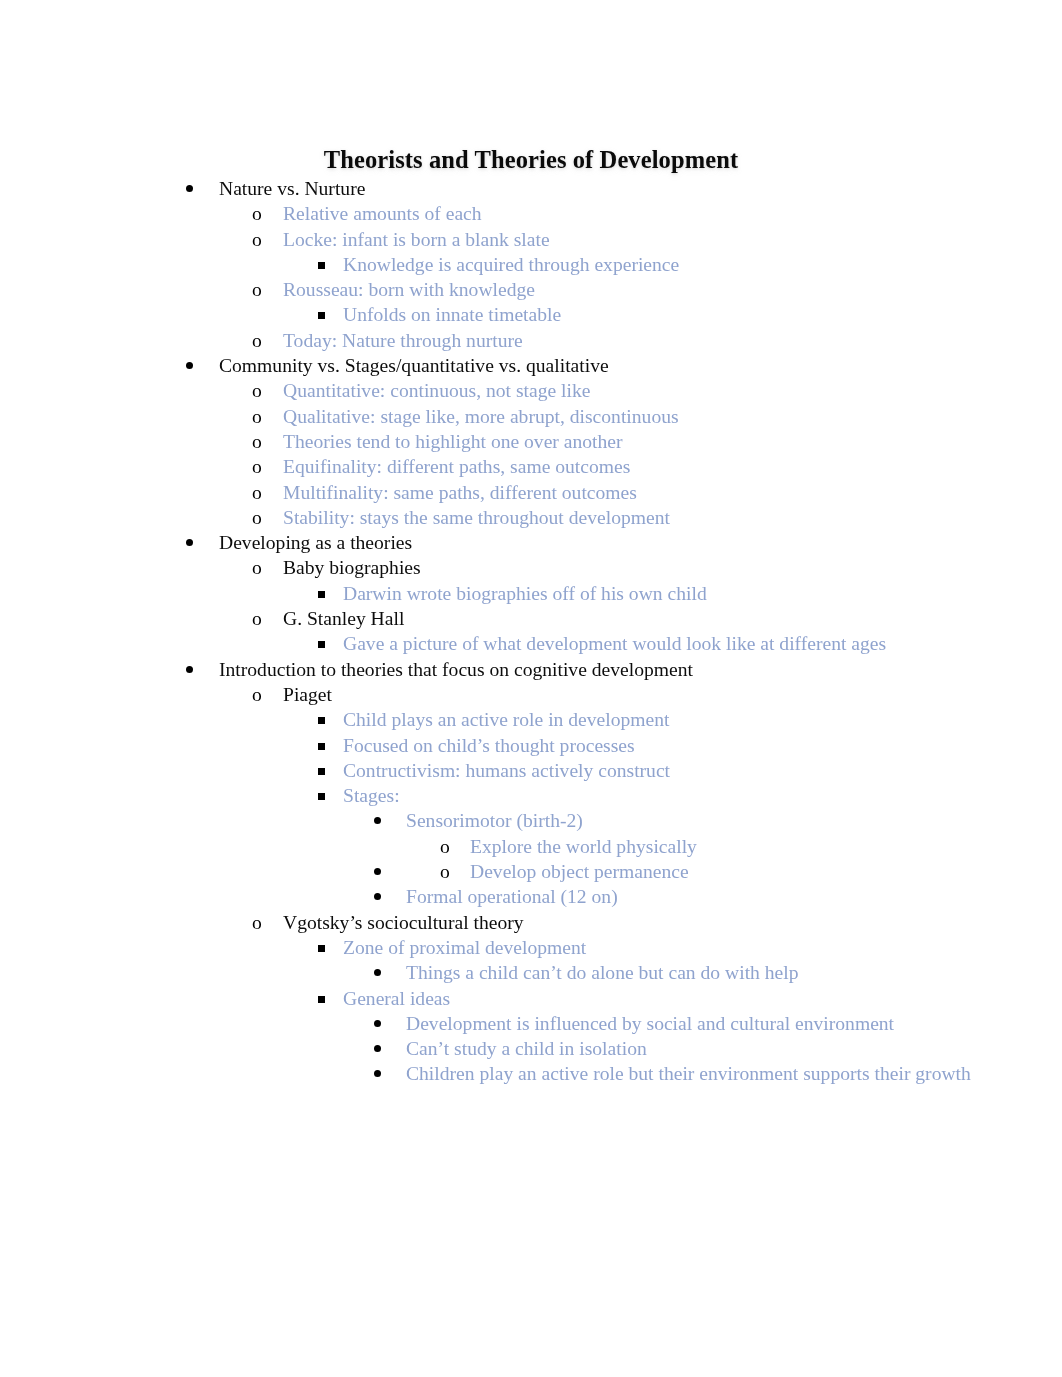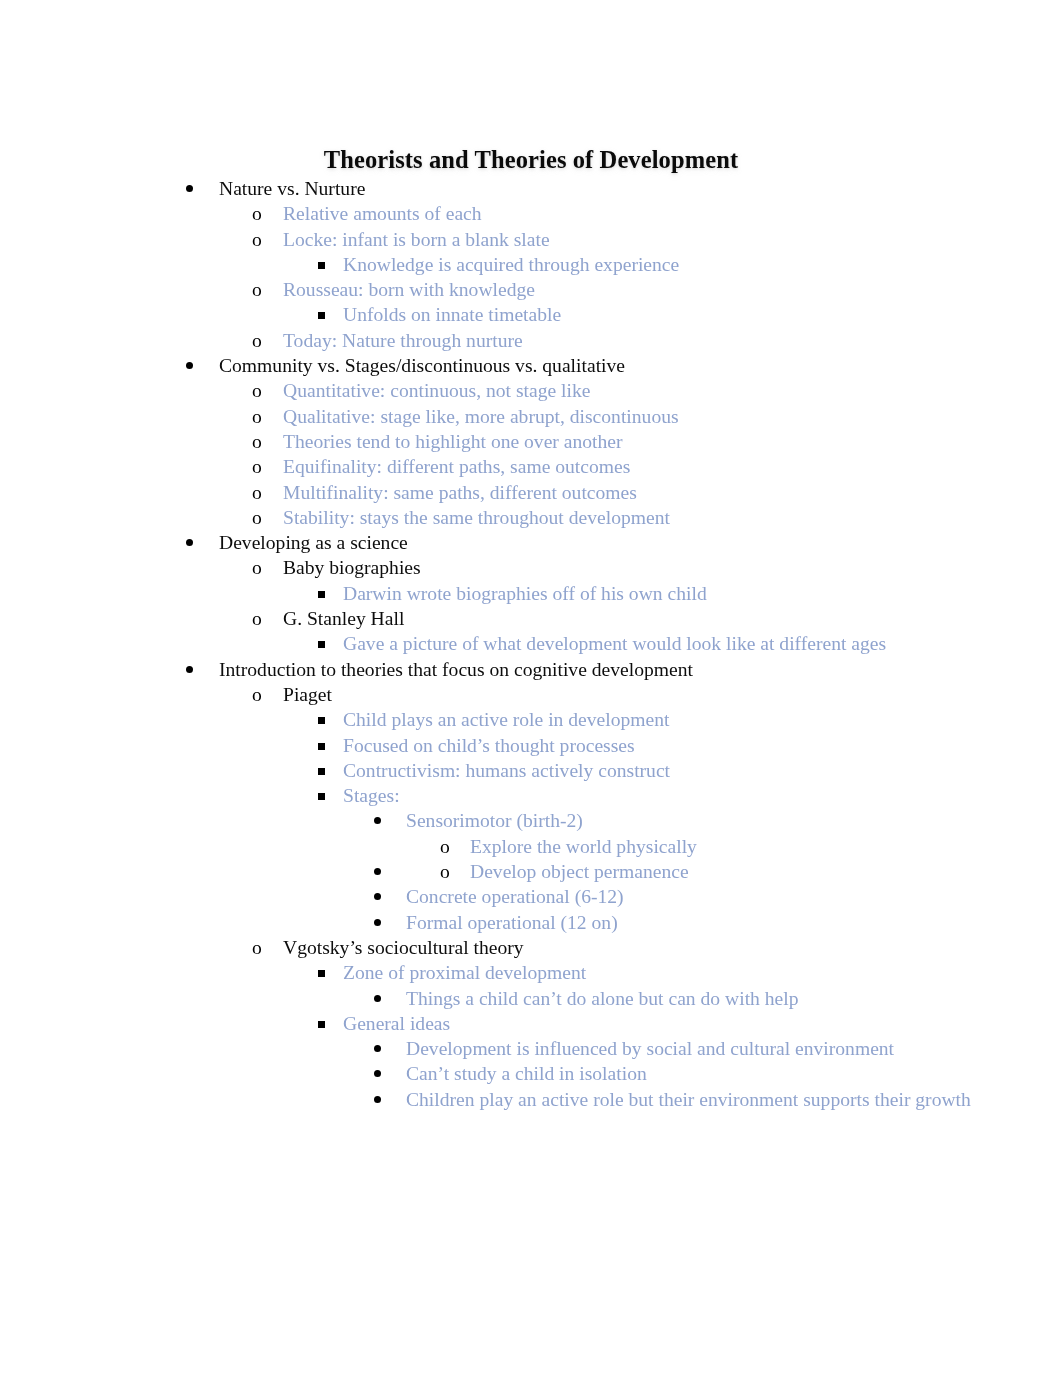--- a/index.html
+++ b/index.html
@@ -136,21 +136,21 @@
       <div class="li lv3 c-blue">
         <span class="mk"><span class="sq"></span></span>
         <span class="tx">Unfolds on innate timetable</span>
       </div>
       <div class="li lv2 c-blue">
         <span class="mk">o</span>
         <span class="tx">Today: Nature through nurture</span>
       </div>
       <div class="li lv1 c-black">
         <span class="mk"><span class="dot"></span></span>
-        <span class="tx">Community vs. Stages/discontinuous vs. qualitative</span>
+        <span class="tx">Community vs. Stages/quantitative vs. qualitative</span>
       </div>
       <div class="li lv2 c-blue">
         <span class="mk">o</span>
         <span class="tx">Quantitative: continuous, not stage like</span>
       </div>
       <div class="li lv2 c-blue">
         <span class="mk">o</span>
         <span class="tx">Qualitative: stage like, more abrupt, discontinuous</span>
       </div>
       <div class="li lv2 c-blue">
@@ -164,21 +164,21 @@
       <div class="li lv2 c-blue">
         <span class="mk">o</span>
         <span class="tx">Multifinality: same paths, different outcomes</span>
       </div>
       <div class="li lv2 c-blue">
         <span class="mk">o</span>
         <span class="tx">Stability: stays the same throughout development</span>
       </div>
       <div class="li lv1 c-black">
         <span class="mk"><span class="dot"></span></span>
-        <span class="tx">Developing as a science</span>
+        <span class="tx">Developing as a theories</span>
       </div>
       <div class="li lv2 c-black">
         <span class="mk">o</span>
         <span class="tx">Baby biographies</span>
       </div>
       <div class="li lv3 c-blue">
         <span class="mk"><span class="sq"></span></span>
         <span class="tx">Darwin wrote biographies off of his own child</span>
       </div>
       <div class="li lv2 c-black">
@@ -223,24 +223,20 @@
       </div>
       <div class="li lv4 c-blue">
         <span class="mk"><span class="dot"></span></span>
       </div>
       <div class="li lv5 c-blue">
         <span class="mk">o</span>
         <span class="tx">Develop object permanence</span>
       </div>
       <div class="li lv4 c-blue">
         <span class="mk"><span class="dot"></span></span>
-        <span class="tx">Concrete operational (6-12)</span>
-      </div>
-      <div class="li lv4 c-blue">
-        <span class="mk"><span class="dot"></span></span>
         <span class="tx">Formal operational (12 on)</span>
       </div>
       <div class="li lv2 c-black">
         <span class="mk">o</span>
         <span class="tx">Vgotsky’s sociocultural theory</span>
       </div>
       <div class="li lv3 c-blue">
         <span class="mk"><span class="sq"></span></span>
         <span class="tx">Zone of proximal development</span>
       </div>

